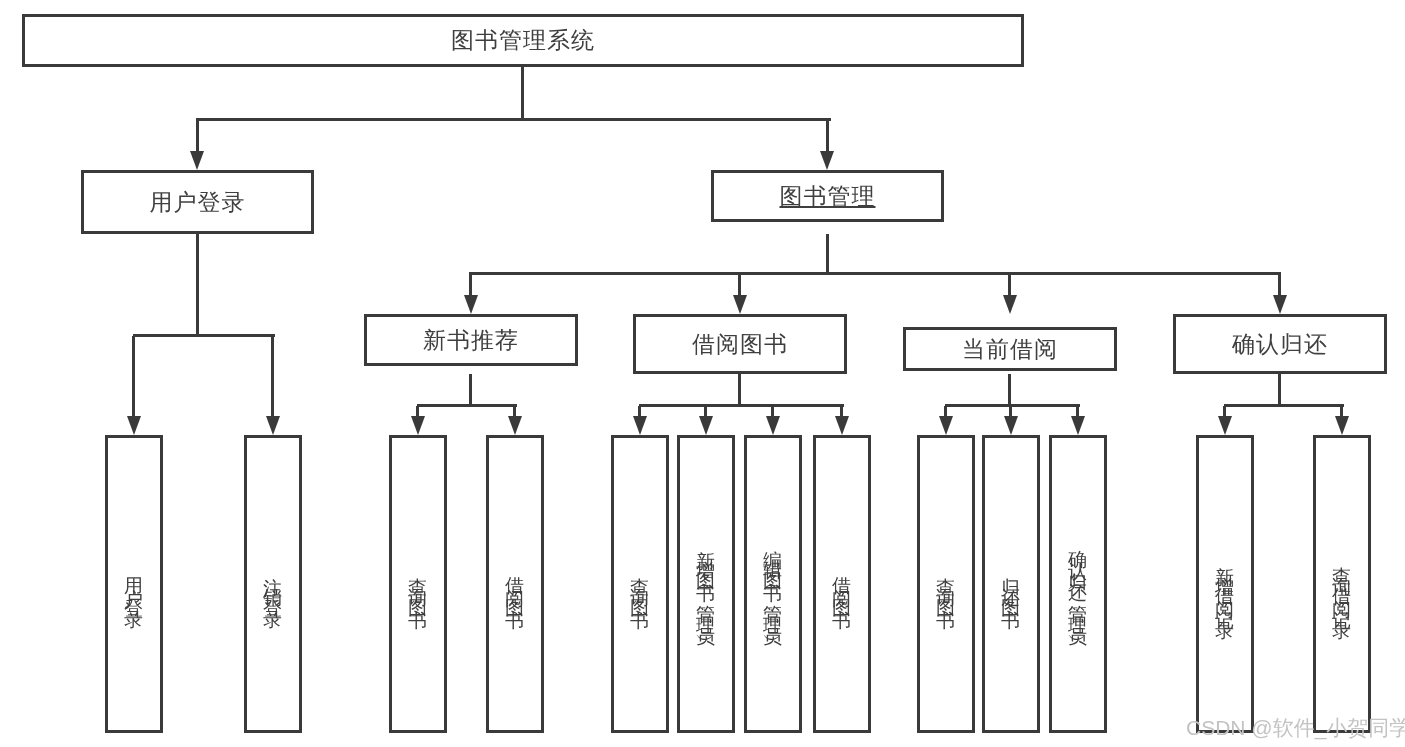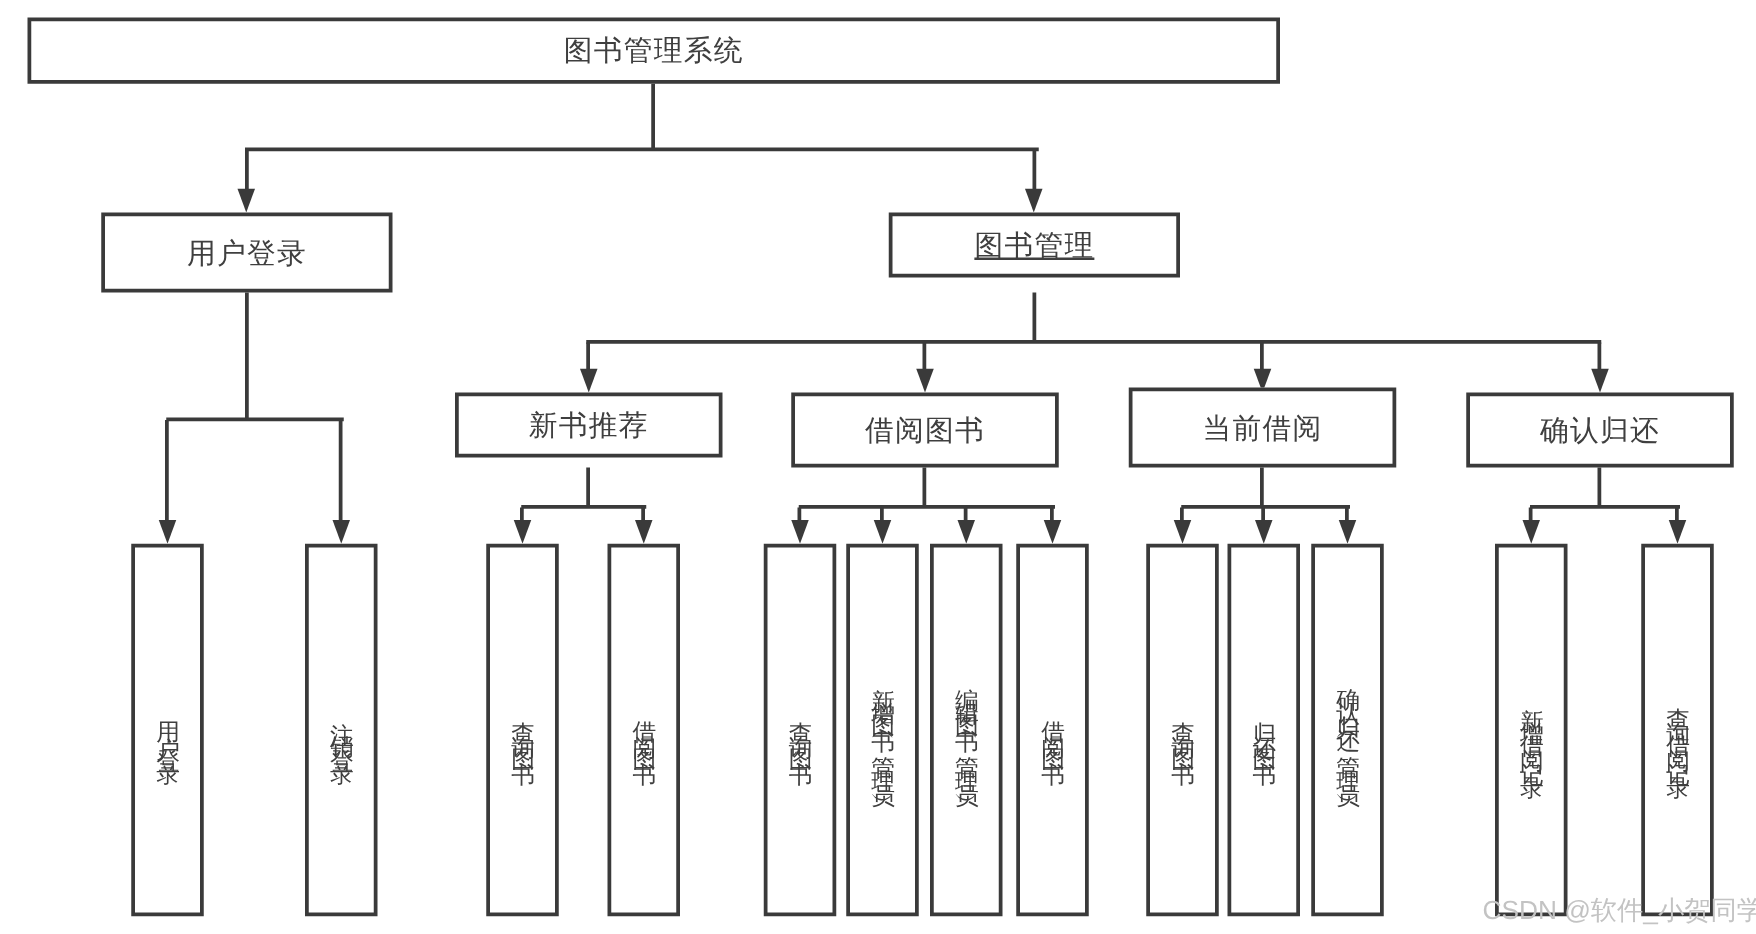--- a/index.html
+++ b/index.html
@@ -71,21 +71,21 @@
   <div class="v" style="left:738px;top:274px;height:22px;"></div>
   <div class="v" style="left:1008px;top:274px;height:22px;"></div>
   <div class="v" style="left:1278px;top:274px;height:22px;"></div>
   <div class="arrow" style="left:464px;top:295px;"></div>
   <div class="arrow" style="left:733px;top:295px;"></div>
   <div class="arrow" style="left:1003px;top:295px;"></div>
   <div class="arrow" style="left:1273px;top:295px;"></div>
 
   <div class="box" style="left:364px;top:314px;width:214px;height:52px;">新书推荐</div>
   <div class="box" style="left:633px;top:314px;width:214px;height:60px;">借阅图书</div>
-  <div class="box" style="left:903px;top:310px;width:214px;height:64px;">当前借阅</div>
+  <div class="box" style="left:903px;top:327px;width:214px;height:44px;">当前借阅</div>
   <div class="box" style="left:1173px;top:314px;width:214px;height:60px;">确认归还</div>
 
   <div class="v" style="left:469px;top:374px;height:32px;"></div>
   <div class="h" style="left:417px;top:404px;width:100px;"></div>
   <div class="v" style="left:416px;top:406px;height:11px;"></div>
   <div class="v" style="left:513px;top:406px;height:11px;"></div>
   <div class="arrow" style="left:411px;top:416px;"></div>
   <div class="arrow" style="left:508px;top:416px;"></div>
 
   <div class="v" style="left:738px;top:374px;height:32px;"></div>

